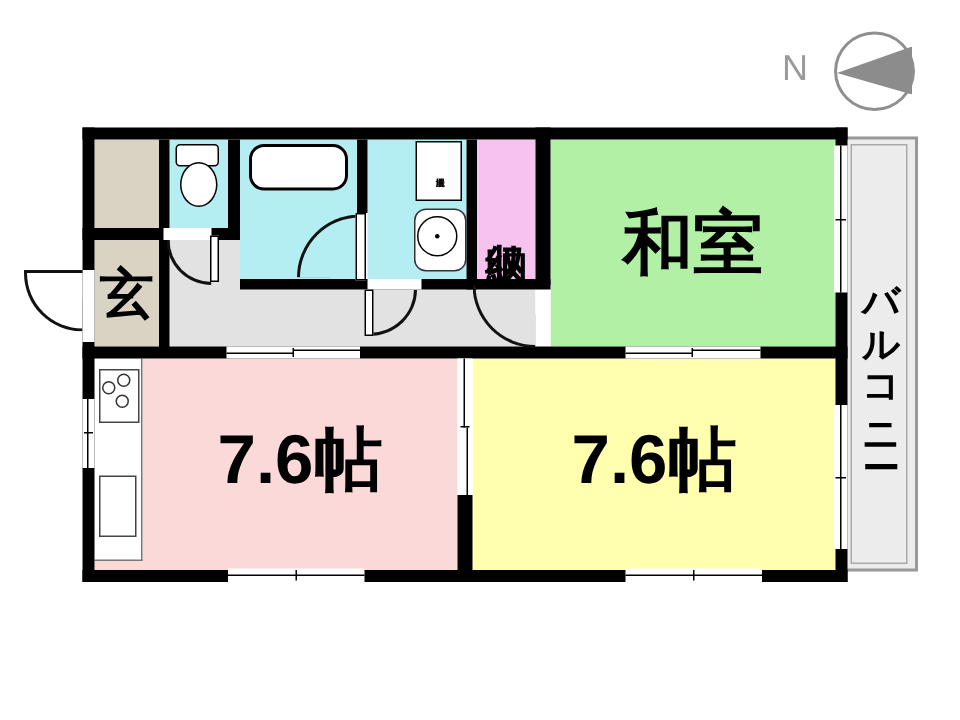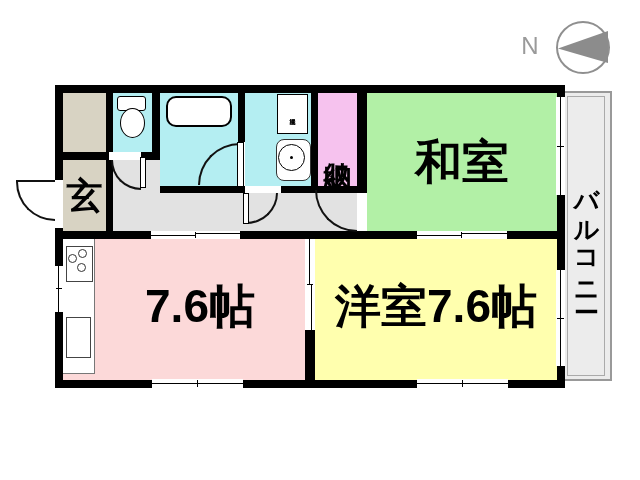--- a/index.html
+++ b/index.html
@@ -5,21 +5,21 @@
   html,body{margin:0;padding:0;background:#fff;}
   .stage{position:relative;width:640px;height:480px;background:#fff;overflow:hidden;
          font-family:"Liberation Sans",sans-serif;}
   .abs{position:absolute;}
   .wall{position:absolute;}
   .room{position:absolute;}
   .gap{position:absolute;background:#fff;}
   .fix{position:absolute;background:#fff;box-sizing:border-box;}
   .lbl{position:absolute;display:flex;align-items:center;justify-content:center;
        color:#000;font-weight:bold;line-height:1.04;text-align:center;}
-  .col{flex-direction:row;}
+  .col{flex-direction:column;}
   .vert{writing-mode:vertical-rl;text-orientation:upright;}
   .arc{position:absolute;border:0 solid #111;box-sizing:border-box;}
   .arc.bl{border-left-width:2px;border-bottom-width:2px;border-bottom-left-radius:100%;}
   .arc.tl{border-top-width:2px;border-left-width:2px;border-top-left-radius:100%;}
   .arc.br{border-right-width:2px;border-bottom-width:2px;border-bottom-right-radius:100%;}
   .panel{position:absolute;background:#fff;border:1px solid #000;box-sizing:border-box;}
   .win{position:absolute;background:#fff;}
   .win .ln{position:absolute;background:#000;}
   .win .tk{position:absolute;background:#000;}
 </style>
@@ -135,17 +135,16 @@
 
   <div class="lbl" style="left:63px;top:160px;width:43px;height:71px;font-size:36px;">玄</div>
   <div class="lbl vert" style="left:318px;top:93px;width:39px;height:93px;font-size:28px;">収納</div>
   <div class="lbl col" style="left:367px;top:96px;width:190px;height:132px;font-size:47px;">
     <span>和室</span>
   </div>
   <div class="lbl col" style="left:95px;top:239px;width:210px;height:135px;font-size:46px;">
     <span>7.6帖</span>
   </div>
   <div class="lbl col" style="left:315px;top:239px;width:242px;height:135px;font-size:46px;">
-    <span>洋室</span>
     <span>7.6帖</span>
   </div>
 
 </div>
 
 </body></html>

